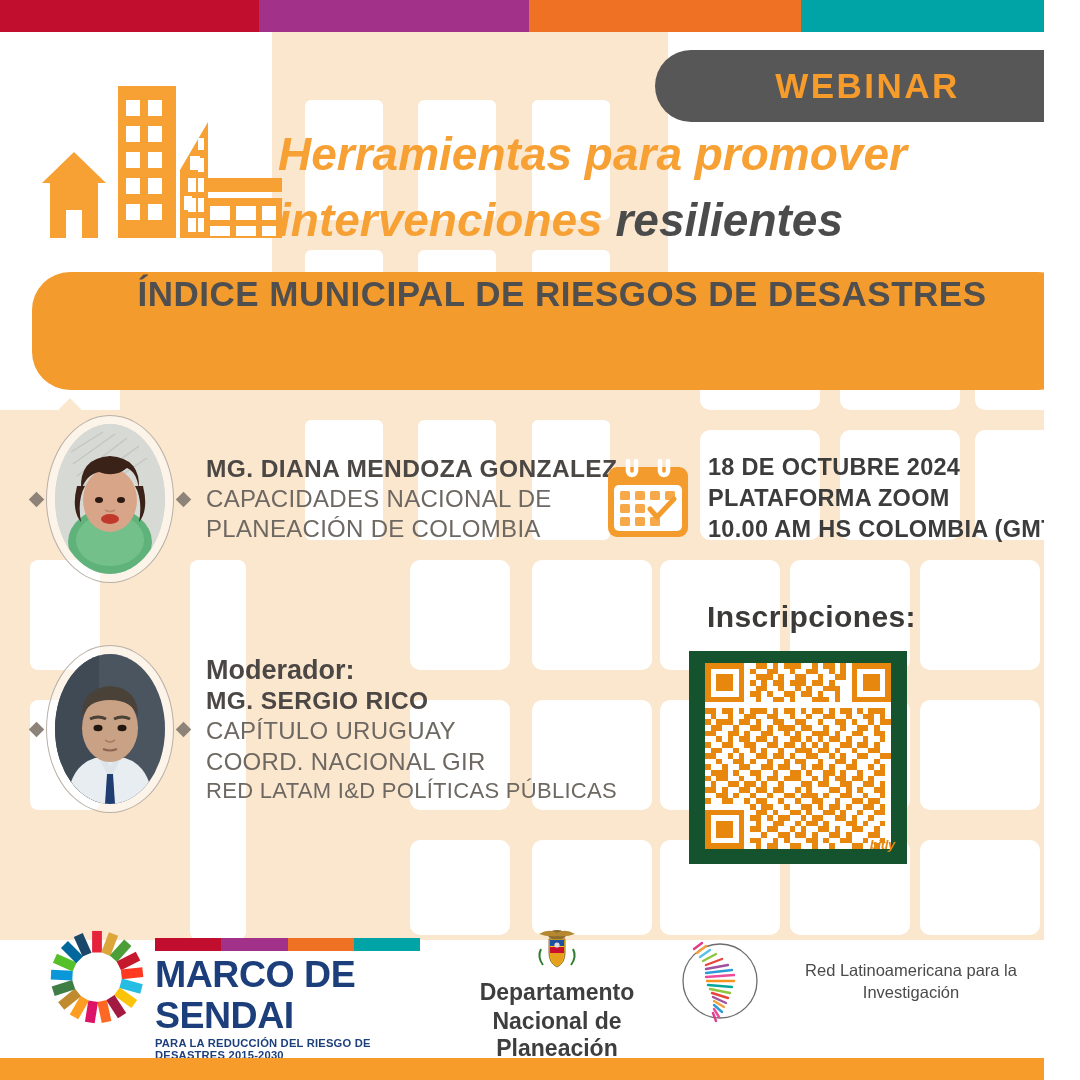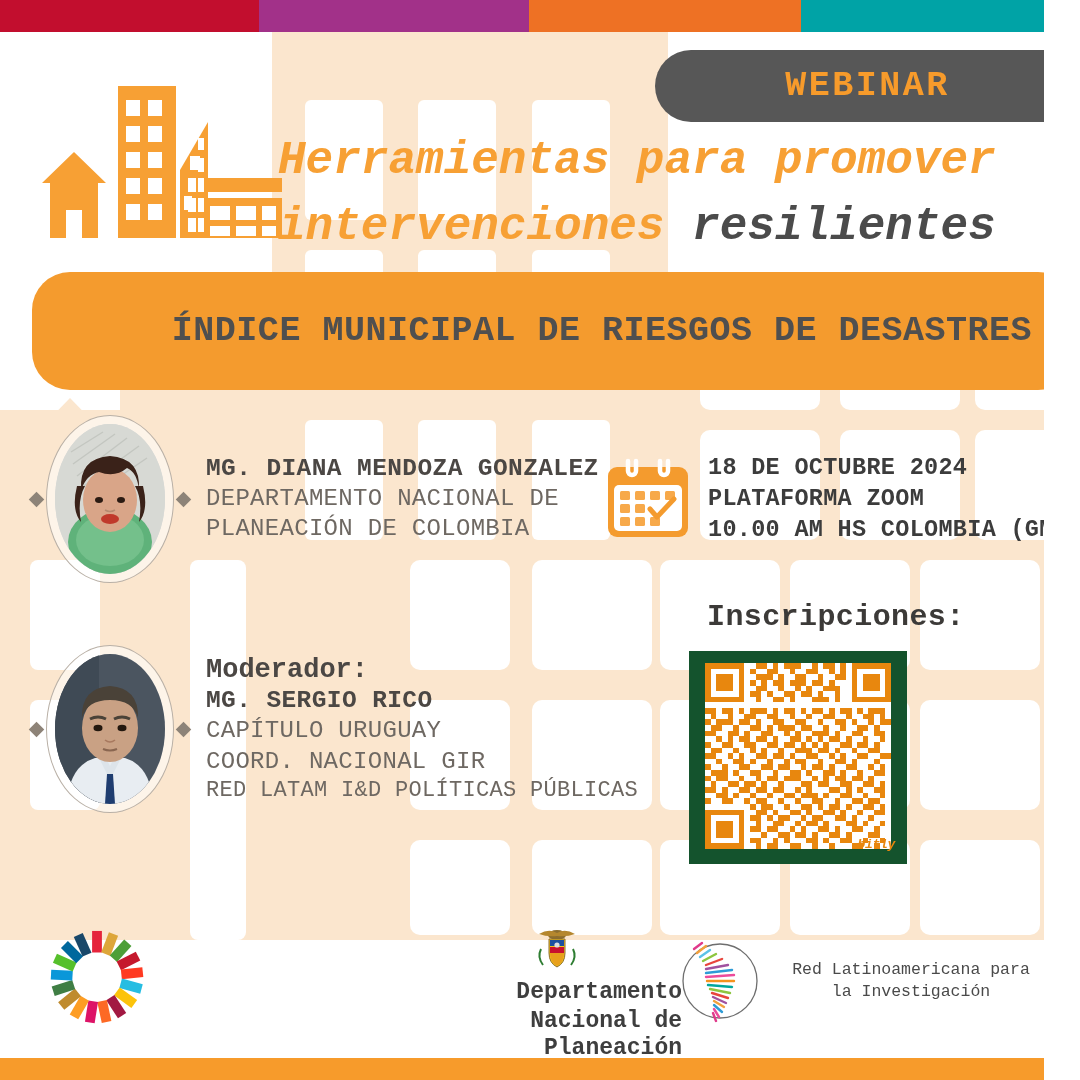--- a/index.html
+++ b/index.html
@@ -7,21 +7,20 @@
     width:1080px;height:1080px;
     font-family:"Liberation Sans", sans-serif;
     background:#ffffff;
     overflow:hidden;
   }
   #poster{
     position:relative;
     width:1044px;height:1080px;
     background:#ffffff;
     overflow:hidden;
-    font-family:Liberation Mono, monospace;
   }
 
   
   .bgwrap{position:absolute;inset:0;overflow:hidden;z-index:0;}
   .bgsvg{position:absolute;left:0;top:0;width:1080px;height:1080px;}
 
   
   .topbar{position:absolute;left:0;top:0;width:1080px;height:32px;display:flex;z-index:6;}
   .topbar span{height:100%;}
 
@@ -37,33 +36,33 @@
   }
   .webinar-badge .txt{
     color:#F79B2B;font-size:35px;font-weight:bold;letter-spacing:2.5px;
   }
 
   
   .city-icon{position:absolute;left:38px;top:78px;width:256px;height:182px;z-index:4;}
 
   
   .headline{
-    position:absolute;left:278px;top:136px;width:790px;z-index:4;
+    position:absolute;left:278px;top:129px;width:790px;z-index:4;
     font-style:italic;font-weight:bold;line-height:1.12;
   }
   .headline .l1{font-size:46px;color:#F7A034;letter-spacing:0px;display:block;}
   .headline .l2{font-size:46px;display:block;margin-top:14px;}
   .headline .l2 .o{color:#F7A034;}
   .headline .l2 .g{color:#4B4B4B;}
 
   
   .banner{
     position:absolute;left:32px;top:272px;width:1044px;height:118px;
     background:#F49B2E;border-radius:38px;z-index:4;
-    display:flex;flex-direction:column;justify-content:center;
+    display:flex;flex-direction:row;justify-content:center;
     box-sizing:border-box;padding:0 44px 0 60px;
   }
   .banner .bl{
     color:#4F4F4F;font-weight:bold;font-size:35px;letter-spacing:0.5px;
     line-height:1.28;text-align:right;white-space:nowrap;
   }
 
   
   .speaker{position:absolute;z-index:4;display:flex;align-items:center;}
   .photo-frame{
@@ -118,21 +117,21 @@
   }
 
   
   .footer{position:absolute;left:0;top:920px;width:1080px;height:120px;z-index:4;}
   .sdg-wheel{position:absolute;left:48px;top:928px;width:98px;height:98px;}
   .sendai{position:absolute;left:155px;top:938px;width:265px;}
   .sendai .bars{display:flex;height:13px;width:265px;}
   .sendai .bars span{height:100%;}
   .sendai .m1{color:#1C3F7C;font-weight:bold;font-size:37.5px;letter-spacing:-0.5px;line-height:1.08;margin-top:3px;}
   .sendai .m2{color:#1C3F7C;font-weight:bold;font-size:11.2px;letter-spacing:0.2px;margin-top:2px;}
-  .dnp{position:absolute;left:432px;top:925px;width:250px;text-align:right;}
+  .dnp{position:absolute;left:432px;top:925px;width:250px;text-align:center;}
   .dnp .crest{width:60px;height:52px;display:block;margin:0 auto;}
   .dnp .d1{color:#3E3E3E;font-size:23px;font-weight:bold;line-height:1.18;margin-top:2px;}
   .dnp .flag{display:flex;width:88px;height:7px;margin:6px auto 0;}
   .dnp .flag span{height:100%;}
   .redlat{position:absolute;left:672px;top:935px;display:flex;align-items:center;}
   .redlat .mark{width:96px;height:92px;flex:none;}
   .redlat .rtxt{margin-left:10px;color:#4A4A4A;font-size:16.5px;line-height:1.34;text-align:center;}
 </style>
 </head>
 <body>
@@ -270,21 +269,21 @@
           <ellipse cx="66" cy="76" rx="4" ry="3" fill="#2b1a12"></ellipse>
           <ellipse cx="55" cy="95" rx="9" ry="5" fill="#C0392B"></ellipse>
           <path d="M50 86 Q55 89 60 86" stroke="#b58a70" stroke-width="1.5" fill="none"></path>
         </svg>
       </div>
       <div class="diamond left"></div>
       <div class="diamond right"></div>
     </div>
     <div class="sp-text">
       <div class="sp-name">MG. DIANA MENDOZA GONZALEZ</div>
-      <div class="sp-role">DEPARTAMENTO NACIONAL DE</div>
+      <div class="sp-role">CAPACIDADES NACIONAL DE</div>
       <div class="sp-role">PLANEACIÓN DE COLOMBIA</div>
     </div>
   </div>
 
   <div class="speaker" style="left:46px;top:645px;">
     <div class="photo-frame">
       <div class="photo-outer"></div>
       <div class="photo-inner">
         <svg viewBox="0 0 110 150" xmlns="http://www.w3.org/2000/svg">
           <rect width="110" height="150" fill="#4b5560"></rect>
@@ -704,20 +703,30 @@
         <g transform="rotate(315)">
             <rect x="-5" y="-47" width="10" height="22" fill="#00689D"></rect>
           </g>
         <g transform="rotate(336)">
             <rect x="-5" y="-47" width="10" height="22" fill="#19486A"></rect>
           </g>
       </g>
     </g>
   </svg>
 
+  <div class="sendai">
+    <div class="bars">
+      <span style="width:25%;background:#C20E2E;"></span>
+      <span style="width:25%;background:#A23189;"></span>
+      <span style="width:25%;background:#EE7124;"></span>
+      <span style="width:25%;background:#00A3A6;"></span>
+    </div>
+    <div class="m1">MARCO DE SENDAI</div>
+    <div class="m2">PARA LA REDUCCIÓN DEL RIESGO DE DESASTRES 2015-2030</div>
+  </div>
 
   <div class="dnp">
     <svg class="crest" viewBox="0 0 60 52">
       <ellipse cx="30" cy="10" rx="9" ry="5" fill="#8C6D2F"></ellipse>
       <path d="M12 9 Q22 3 30 8 Q38 3 48 9 Q40 12 30 11 Q20 12 12 9 Z" fill="#B5872E"></path>
       <path d="M22 14 h16 v14 q0 10 -8 14 q-8 -4 -8 -14 Z" fill="#F5C518" stroke="#8C6D2F" stroke-width="1"></path>
       <rect x="23" y="15" width="14" height="6" fill="#1C4FA0"></rect>
       <rect x="23" y="22" width="14" height="6" fill="#C8102E"></rect>
       <path d="M23 28 h14 q0 9 -7 13 q-7 -4 -7 -13 Z" fill="#E8A01C"></path>
       <circle cx="30" cy="20" r="2.6" fill="#DDD"></circle>

